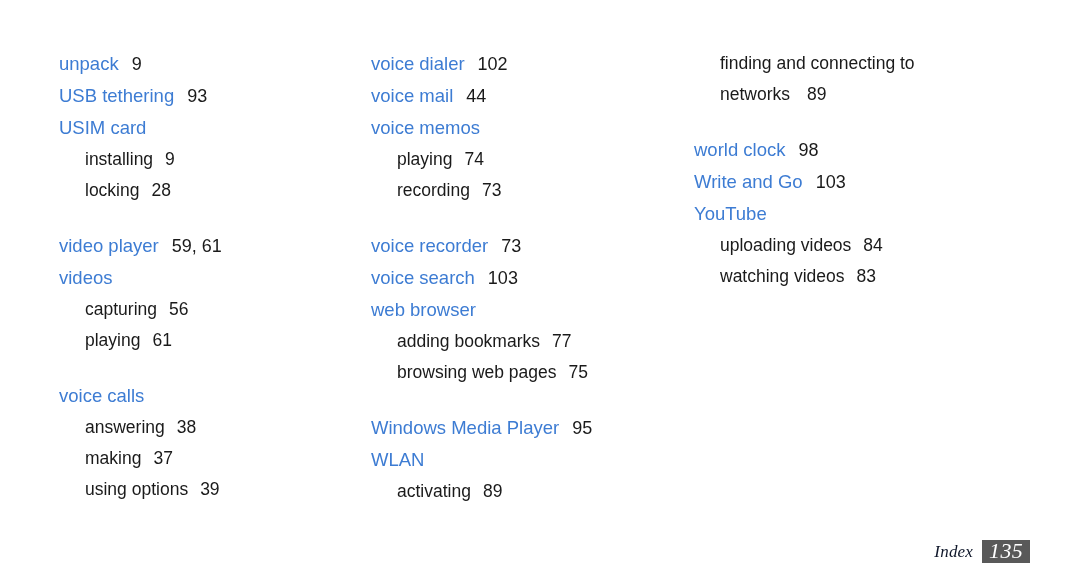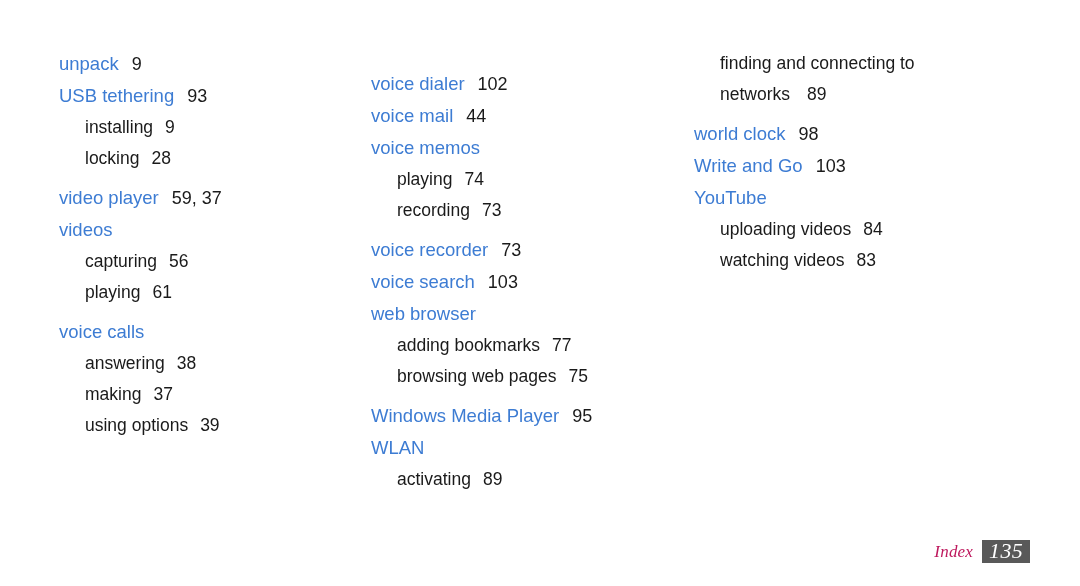--- a/index.html
+++ b/index.html
@@ -29,21 +29,21 @@
     height: 520px;
     display: flex;
     flex-direction: row;
     align-items: flex-start;
   }
 
   .column {
     box-sizing: border-box;
   }
   .col-1 { width: 340px; padding-left: 59px; padding-top: 48px; }
-  .col-2 { width: 330px; padding-left: 31px; padding-top: 68px; }
+  .col-2 { width: 330px; padding-left: 31px; padding-top: 48px; }
   .col-3 { width: 410px; padding-left: 24px; padding-top: 48px; }
 
   
   .entry-group {
     margin: 0 0 0 0;
   }
 
   .main-entry {
     color: #3d7cd3;
     font-size: 18.5px;
@@ -84,40 +84,40 @@
     white-space: normal;
     max-width: 250px;
   }
   .sub-entry.wrap .pages {
     margin-left: 12px;
     display: inline;
   }
 
   
   .entry-group + .entry-group .main-entry {
-    margin-top: 8px;
+    margin-top: 24px;
   }
   .entry-group.tight .main-entry {
     margin-top: 0 !important;
   }
 
   
   .footer {
     position: absolute;
     right: 50px;
     bottom: 22px;
     display: flex;
     align-items: center;
     height: 25px;
   }
   .footer-label {
     font-family: "Liberation Serif", serif;
     font-style: italic;
     font-size: 17px;
-    color: #be185d;
+    color: #0f172a;
     margin-right: 9px;
     letter-spacing: 0.2px;
   }
   .footer-page {
     background: #595959;
     color: #ffffff;
     font-family: "Liberation Serif", serif;
     font-style: italic;
     font-size: 22px;
     padding: 3px 7px 4px 7px;
@@ -144,34 +144,37 @@
       </div>
 
       <div class="entry-group tight">
         <div class="main-entry">
           <span class="label">USB tethering</span>
           <span class="pages">93</span>
         </div>
       </div>
 
       <div class="entry-group tight">
+        <div class="main-entry">
+          <span class="label">USIM card</span>
+        </div>
         <div class="sub-entry">
           <span class="label">installing</span>
           <span class="pages">9</span>
         </div>
         <div class="sub-entry">
           <span class="label">locking</span>
           <span class="pages">28</span>
         </div>
       </div>
 
       <div class="entry-group">
         <div class="main-entry">
           <span class="label">video player</span>
-          <span class="pages">59, 37</span>
+          <span class="pages">59, 61</span>
         </div>
       </div>
 
       <div class="entry-group tight">
         <div class="main-entry">
           <span class="label">videos</span>
         </div>
         <div class="sub-entry">
           <span class="label">capturing</span>
           <span class="pages">56</span>

